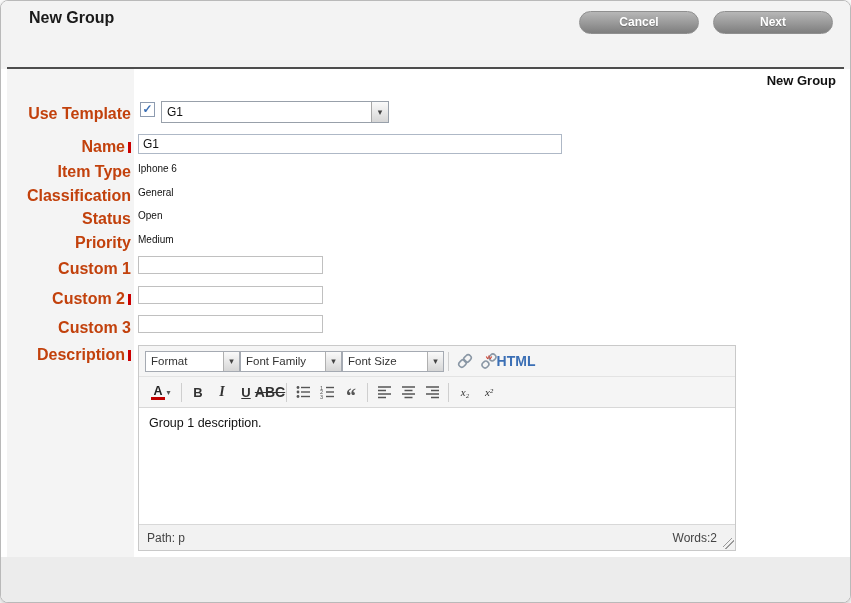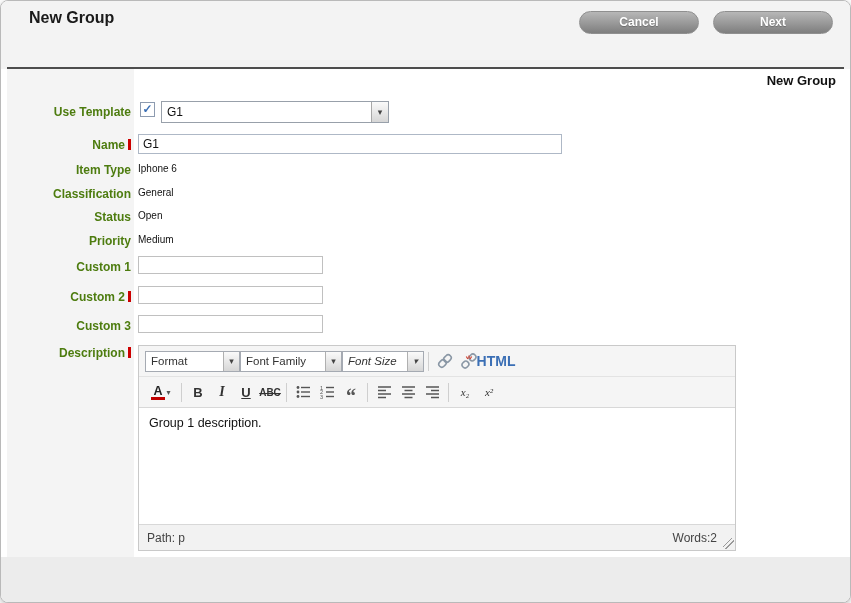--- a/index.html
+++ b/index.html
@@ -27,21 +27,21 @@
   .tab.active{
     background:linear-gradient(#848484,#5c5c5c);
     color:#fff;border-color:#5c5c5c;
   }
   .tab-divider{position:absolute;top:66px;left:6px;right:6px;height:2px;background:#4d4d4d;}
   .section-title{position:absolute;top:72px;right:14px;font-size:13px;font-weight:bold;color:#111;}
   .label-col{position:absolute;left:6px;top:68px;width:127px;height:490px;background:#f4f4f4;}
 
   .row-label{
     position:absolute;left:6px;width:124px;text-align:right;
-    font-size:12px;font-weight:bold;color:#4d7c0f;white-space:nowrap;
+    font-size:16px;font-weight:bold;color:#c2410c;white-space:nowrap;
   }
   .req{display:inline-block;width:3px;height:11px;background:var(--req);margin-left:3px;vertical-align:-1px;}
   .row-value{position:absolute;left:137px;font-size:10px;color:#111;}
 
   .text-input{
     position:absolute;border:1px solid #aeb8c6;background:#fff;
     font-family:"Liberation Sans",sans-serif;font-size:12px;color:#111;padding:1px 4px;
   }
   .checkbox{
     position:absolute;left:139px;top:101px;width:15px;height:15px;
@@ -76,21 +76,21 @@
     display:flex;align-items:center;justify-content:center;font-size:9px;color:#444;
   }
   .tsep{width:1px;height:19px;background:#cfcfcf;margin:0 4px;}
   .tbtn{
     width:24px;height:22px;display:flex;align-items:center;justify-content:center;
     cursor:pointer;border:1px solid transparent;border-radius:2px;color:#333;
   }
   .glyph-b{font-weight:bold;font-size:13px;}
   .glyph-i{font-style:italic;font-family:"Liberation Serif",serif;font-size:14px;font-weight:bold;}
   .glyph-u{text-decoration:underline;font-size:13px;font-weight:bold;}
-  .glyph-abc{font-size:10px;font-weight:bold;text-decoration:line-through;letter-spacing:0;}
+  .glyph-abc{font-size:14px;font-weight:bold;text-decoration:line-through;letter-spacing:0;}
   .glyph-quote{font-family:"Liberation Serif",serif;font-size:20px;font-weight:bold;color:#555;line-height:10px;padding-top:8px;}
   .glyph-subsup{font-size:11px;font-family:"Liberation Serif",serif;font-style:italic;}
   .fontcolor{display:flex;align-items:center;gap:2px;width:32px;}
   .fontcolor .a{display:inline-block;font-weight:bold;font-size:12.5px;color:#222;border-bottom:3px solid #c00000;line-height:12px;padding:0 2px;}
   .fontcolor .dd{font-size:8px;color:#555;}
   .html-btn{font-size:14px;font-weight:bold;color:var(--accent);letter-spacing:0;width:30px;}
   .edit-area{
     flex:1;background:#fff;border-top:1px solid #d8d8d8;border-bottom:1px solid #d8d8d8;
     padding:8px 10px;font-size:12.5px;color:#111;cursor:text;overflow:hidden;
   }
@@ -173,21 +173,21 @@
 
     <div class="tbar tbar-1">
       <div class="mini-select" style="width:95px;">
         <span class="txt">Format</span>
         <span class="arrow-box">▾</span>
       </div>
       <div class="mini-select" style="width:102px;">
         <span class="txt">Font Family</span>
         <span class="arrow-box">▾</span>
       </div>
-      <div class="mini-select" style="width:82px;font-style:italic;">
+      <div class="mini-select" style="width:102px;">
         <span class="txt">Font Size</span>
         <span class="arrow-box">▾</span>
       </div>
       <div class="tsep"></div>
       <div class="tbtn">
         <svg width="18" height="16" viewBox="0 0 18 16">
           <g transform="rotate(-45 9 8)" fill="none" stroke="#8a97a5" stroke-width="1.6">
             <rect x="1.5" y="5" width="8" height="6" rx="3"></rect>
             <rect x="8.5" y="5" width="8" height="6" rx="3"></rect>
           </g>

